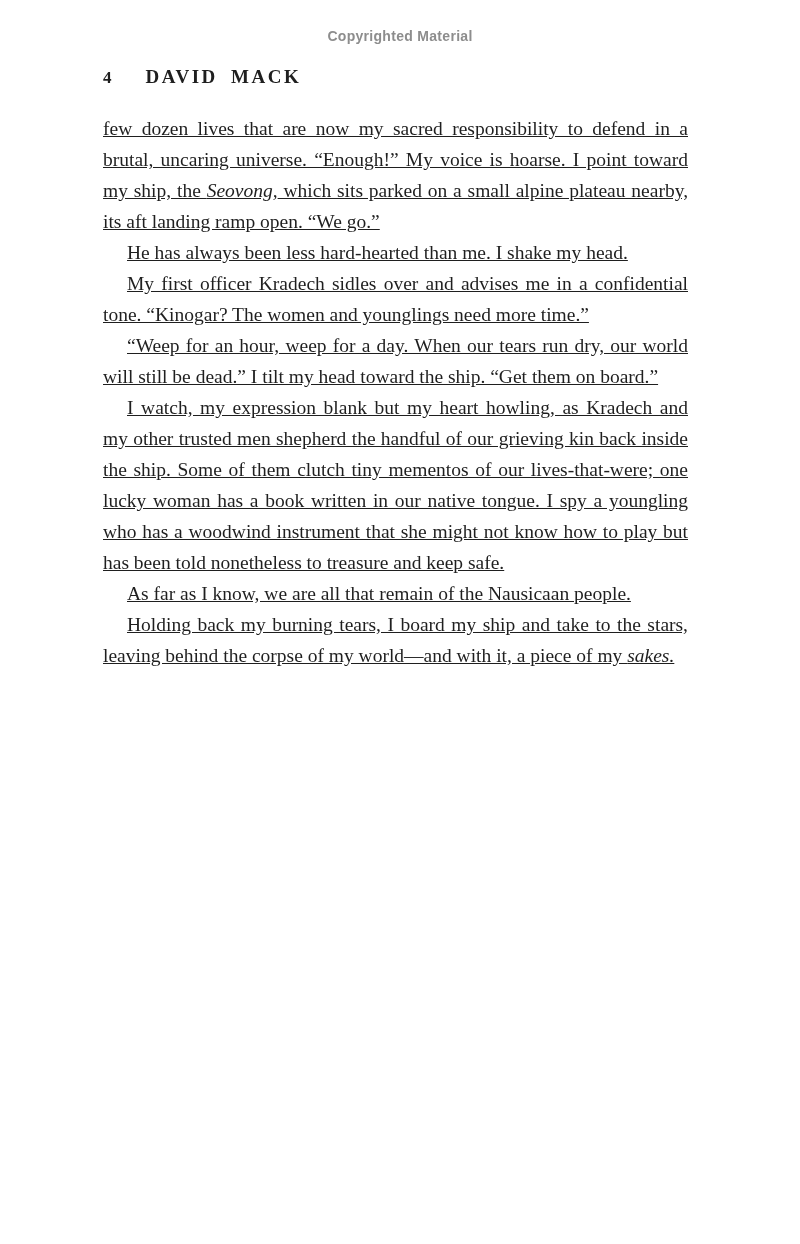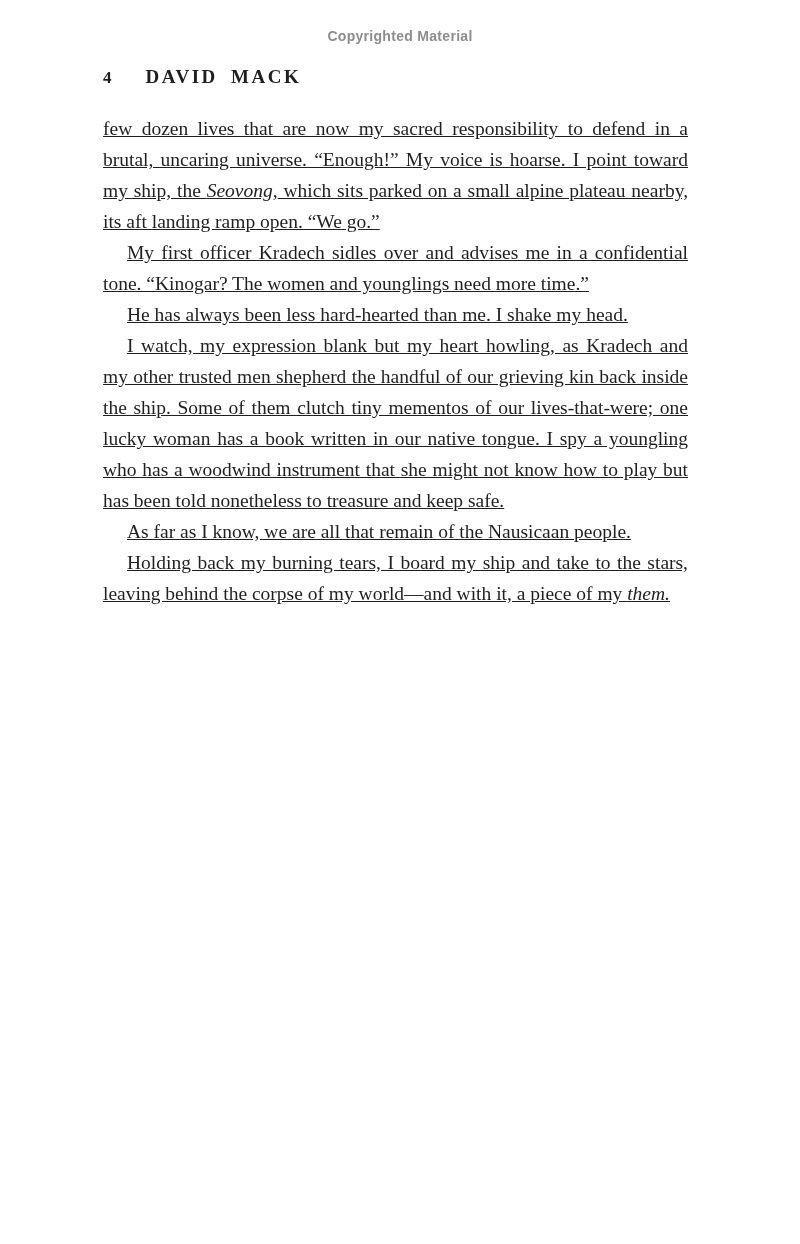--- a/index.html
+++ b/index.html
@@ -79,22 +79,23 @@
 
   <div class="watermark top">Copyrighted Material</div>
 
   <div class="running-header">
     <span class="folio">4</span>
     <span class="author">DAVID MACK</span>
   </div>
 
   <div class="text-block">
     <p><span>few dozen lives that are now my sacred responsibility to defend in a brutal, uncaring universe. “Enough!” My voice is hoarse. I point toward my ship, the </span><span class="em">Seovong,</span><span> which sits parked on a small alpine plateau nearby, its aft landing ramp open. “We go.”</span></p>
+    <p class="indent"><span>He has always been less hard-hearted than me. I shake my head.</span></p>
     <p class="indent"><span>My first officer Kradech sidles over and advises me in a confi­dential tone. “Kinogar? The women and younglings need more time.”</span></p>
-    <p class="indent"><span>He has always been less hard-hearted than me. I shake my head.</span></p>
+    <p class="indent"><span>“Weep for an hour, weep for a day. When our tears run dry, our world will still be dead.” I tilt my head toward the ship. “Get them on board.”</span></p>
     <p class="indent"><span>I watch, my expression blank but my heart howling, as Kradech and my other trusted men shepherd the handful of our grieving kin back inside the ship. Some of them clutch tiny mementos of our lives-that-were; one lucky woman has a book written in our native tongue. I spy a youngling who has a woodwind instrument that she might not know how to play but has been told nonetheless to treasure and keep safe.</span></p>
     <p class="indent"><span>As far as I know, we are all that remain of the Nausicaan people.</span></p>
-    <p class="indent"><span>Holding back my burning tears, I board my ship and take to the stars, leaving behind the corpse of my world—and with it, a piece of my </span><span class="em">them.</span></p>
+    <p class="indent"><span>Holding back my burning tears, I board my ship and take to the stars, leaving behind the corpse of my world—and with it, a piece of my </span><span class="em">sakes.</span></p>
   </div>
 
   <div class="watermark bottom">Copyrighted Material</div>
 
 </div>
 
 </body></html>

